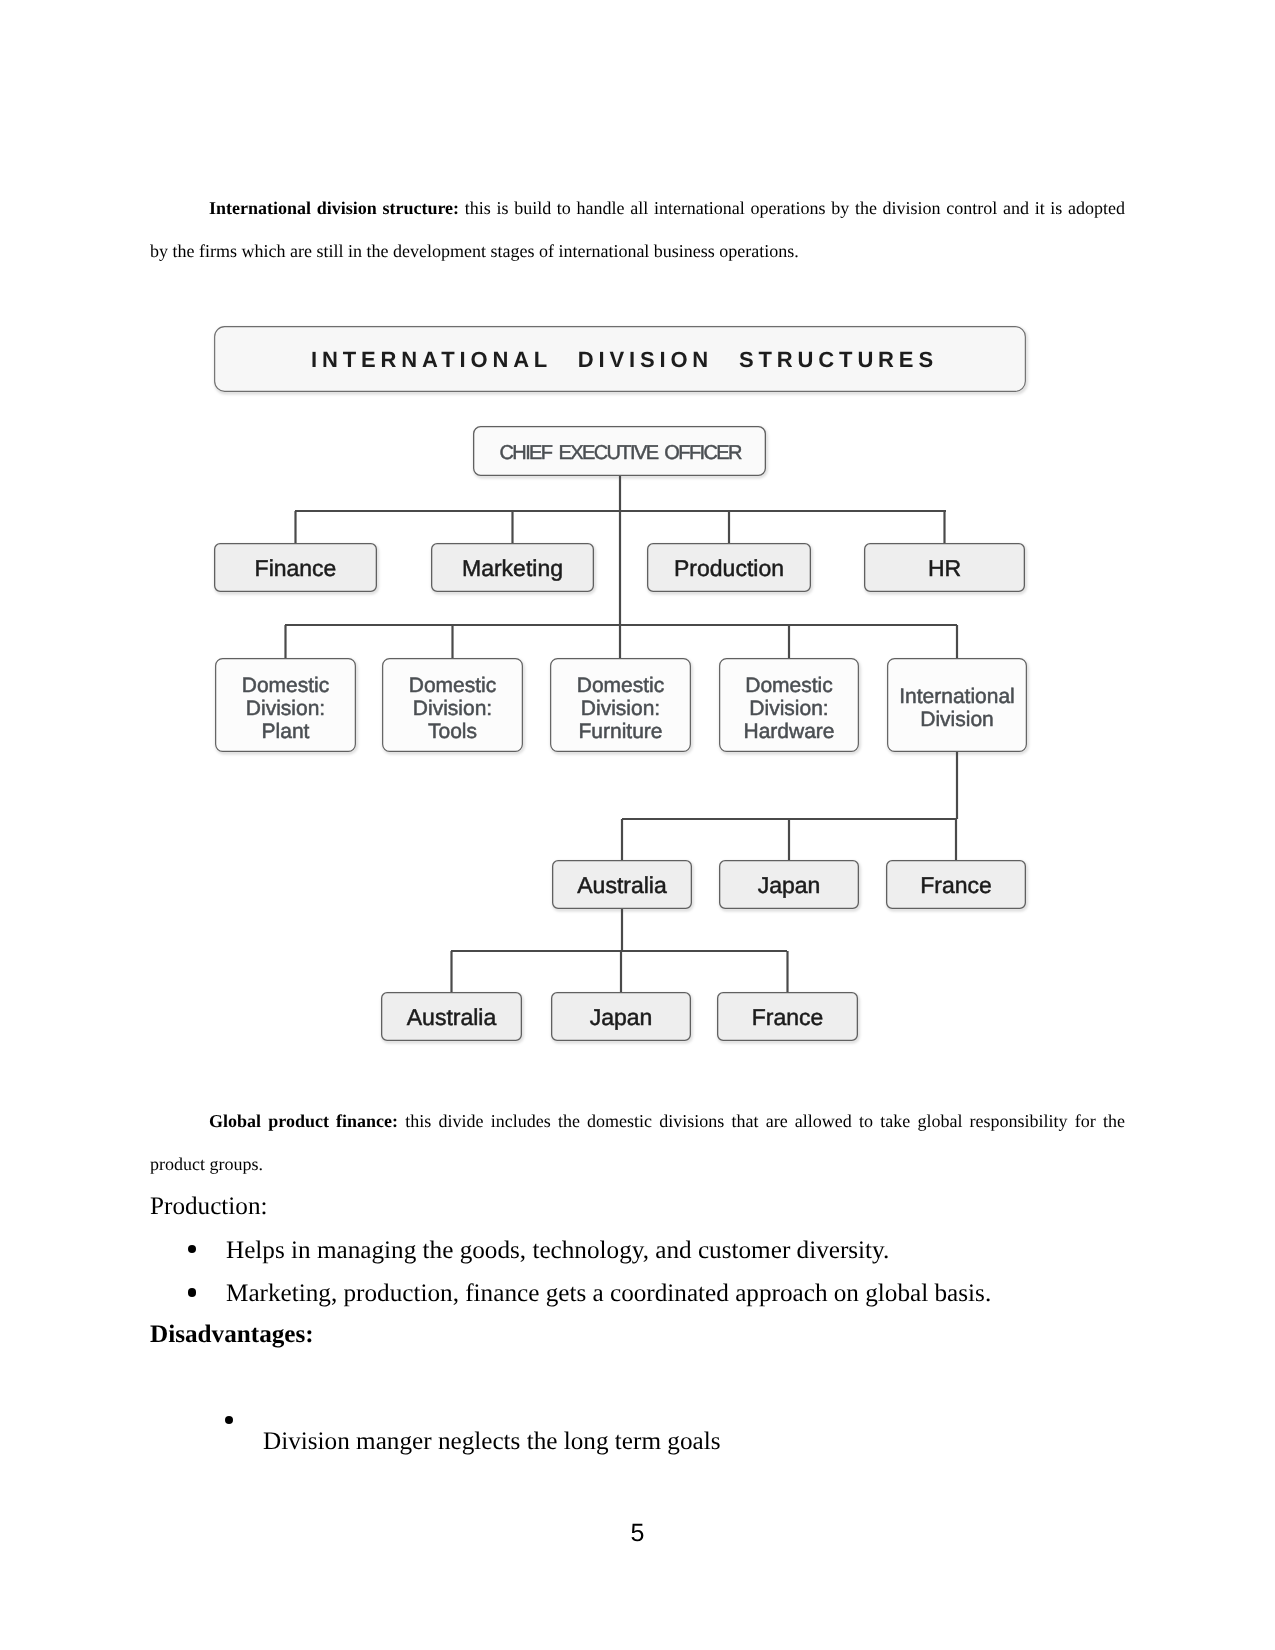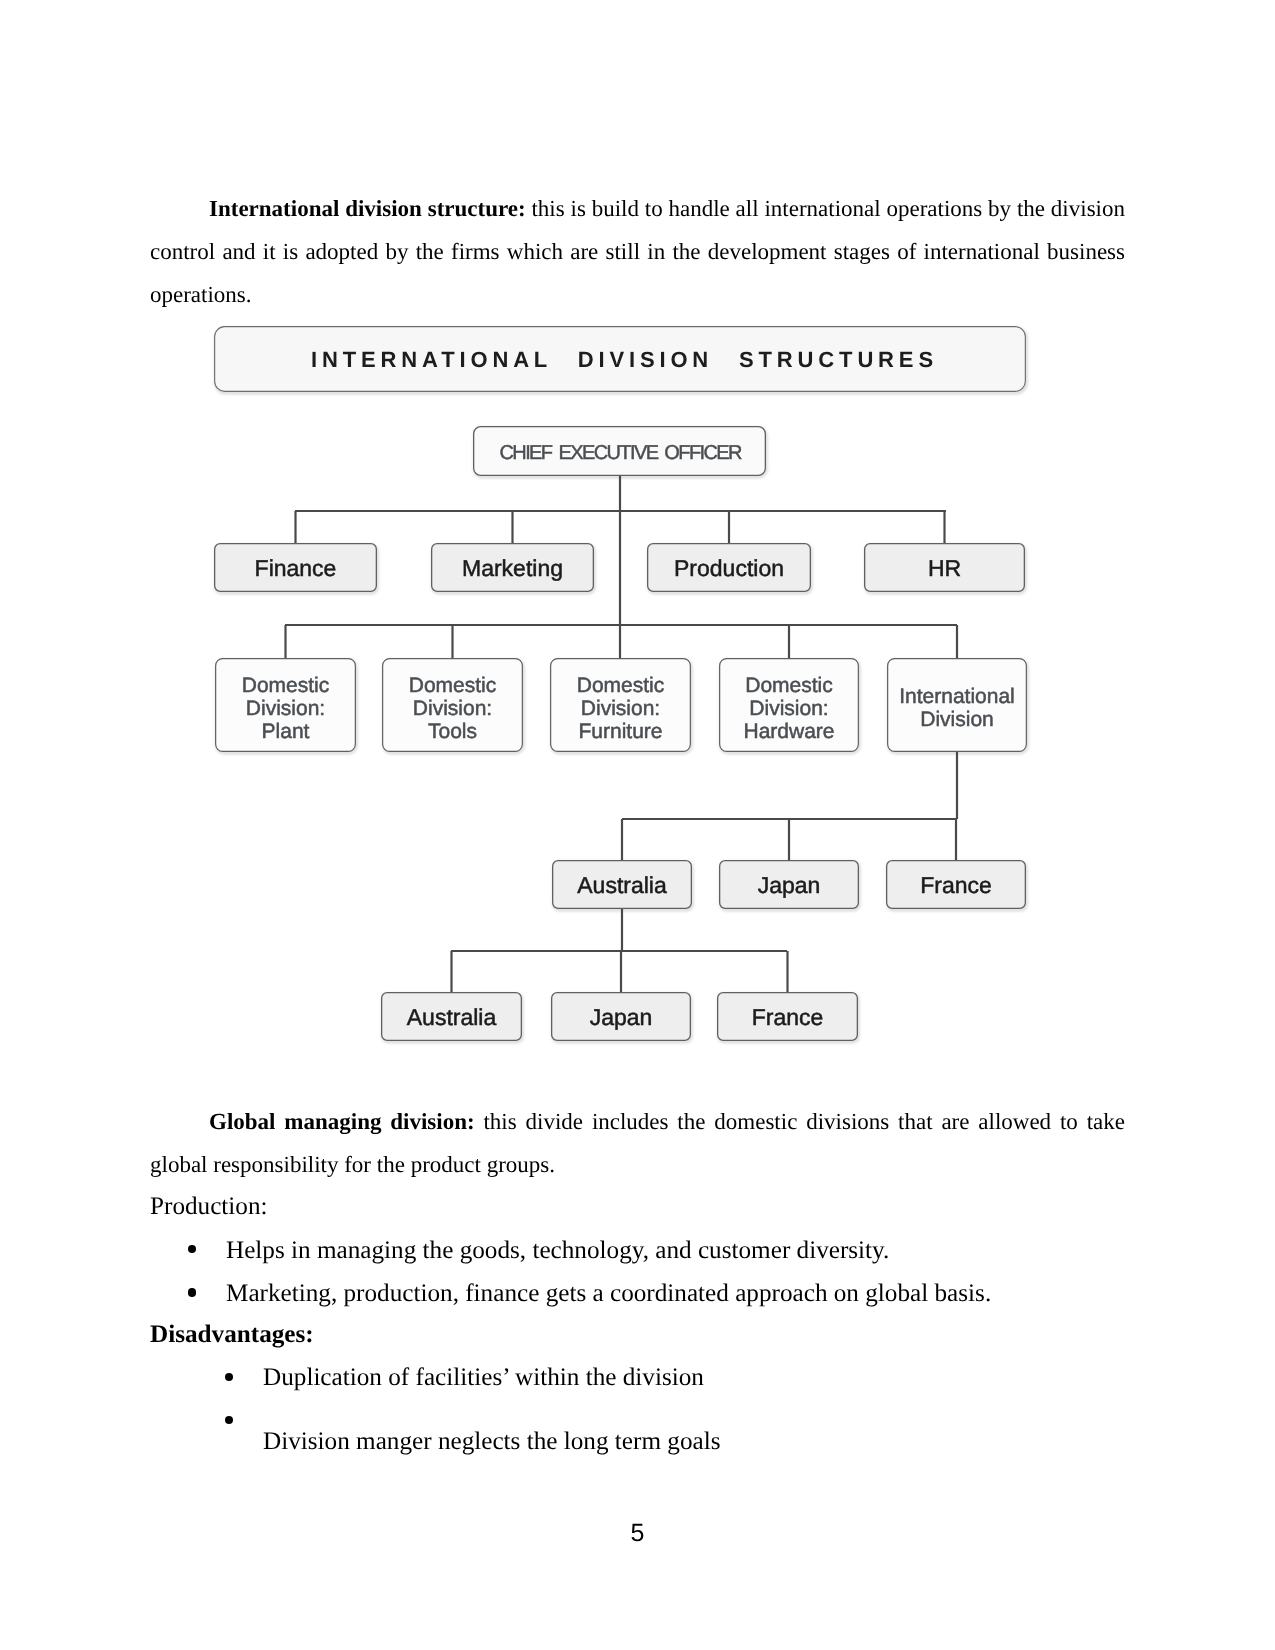--- a/index.html
+++ b/index.html
@@ -4,21 +4,21 @@
 <title>International division structure</title>
 <style>
   html,body{margin:0;padding:0;background:#ffffff;}
   *{-webkit-font-smoothing:antialiased;-moz-osx-font-smoothing:grayscale;
     text-rendering:geometricPrecision;}
   body{width:1275px;height:1650px;position:relative;overflow:hidden;
        font-family:"Liberation Serif",serif;color:#000;}
   .page{position:absolute;left:0;top:0;width:1275px;height:1650px;background:#fff;
         transform:translateZ(0);}
 
-  .para{position:absolute;left:150px;width:975px;font-size:23px;line-height:43px;
+  .para{position:absolute;left:150px;width:975px;font-size:18px;line-height:43px;
         text-align:justify;color:#000;transform:translateZ(0);}
   .para .b{font-weight:bold;}
   .indent{text-indent:59px;}
 
   .plainline{position:absolute;left:150px;font-size:25.2px;line-height:43px;color:#000;
              white-space:nowrap;transform:translateZ(0);}
 
   .bullet-row{position:absolute;left:0;width:1275px;height:43px;font-size:25.2px;
               line-height:43px;color:#000;white-space:nowrap;transform:translateZ(0);}
   .bullet-dot{position:absolute;width:8.5px;height:8.5px;border-radius:50%;
@@ -157,45 +157,39 @@
         <text x="621" y="1016.5" text-anchor="middle" dominant-baseline="central" font-family="&quot;Liberation Sans&quot;, sans-serif" font-size="23" fill="#1b1b1b" stroke="#1b1b1b" stroke-width="0.5" paint-order="stroke fill">Japan</text>
       </g>
       <line x1="787.5" y1="951" x2="787.5" y2="992" stroke="#4a4a4a" stroke-width="2.2"></line>
       <g>
         <rect x="718.8" y="994.4" width="139.4" height="47.4" rx="5.5" ry="5.5" fill="none" stroke="rgba(0,0,0,0.20)" stroke-width="2.2" filter="url(#softblur)"></rect>
         <rect x="717.65" y="992.65" width="139.7" height="47.7" rx="5.5" ry="5.5" fill="#eeeeee" stroke="#606060" stroke-width="1.3"></rect>
         <text x="787.5" y="1016.5" text-anchor="middle" dominant-baseline="central" font-family="&quot;Liberation Sans&quot;, sans-serif" font-size="23" fill="#1b1b1b" stroke="#1b1b1b" stroke-width="0.5" paint-order="stroke fill">France</text>
       </g>
     </svg>
 
-  <div class="para indent" style="top:1099.7px;"><span class="b">Global managing division:</span> <span>this divide includes the domestic divisions that are allowed to take global responsibility for the product groups.</span></div>
+  <div class="para indent" style="top:1099.7px;"><span class="b">Global product finance:</span> <span>this divide includes the domestic divisions that are allowed to take global responsibility for the product groups.</span></div>
 
   <div class="plainline" style="top:1185.4px;">Production:</div>
 
   <div class="bullet-row" style="top:1228.6px;">
       <span class="bullet-dot" style="left:187.8px;top:16.3px;">
         <span class="glyph">•</span>
       </span>
       <span class="bullet-text" style="left:226px;">Helps in managing the goods, technology, and customer diversity.</span>
     </div>
   <div class="bullet-row" style="top:1271.9px;">
       <span class="bullet-dot" style="left:187.8px;top:16.3px;">
         <span class="glyph">•</span>
       </span>
       <span class="bullet-text" style="left:226px;">Marketing, production, finance gets a coordinated approach on global basis.</span>
     </div>
 
   <div class="plainline" style="top:1313.1px;font-weight:bold;">Disadvantages:</div>
 
-  <div class="bullet-row" style="top:1356.4px;">
-      <span class="bullet-dot" style="left:224.8px;top:16.3px;">
-        <span class="glyph">•</span>
-      </span>
-      <span class="bullet-text" style="left:263px;">Duplication of facilities’ within the division</span>
-    </div>
   <div class="bullet-row" style="top:1399.7px;">
       <span class="bullet-dot" style="left:224.8px;top:16.3px;">
         <span class="glyph">•</span>
       </span>
       <span class="bullet-text" style="left:263px;margin-top:20px;">Division manger neglects the long term goals</span>
     </div>
 
   <div class="pageno" style="top:1518px;">5</div>
 
 </div>

